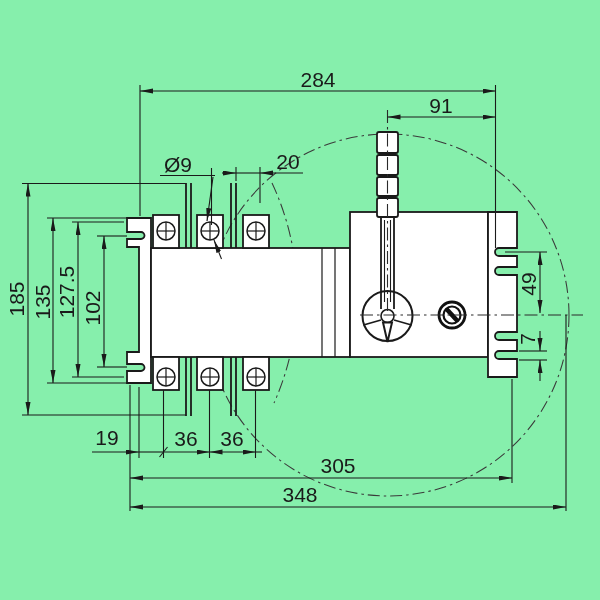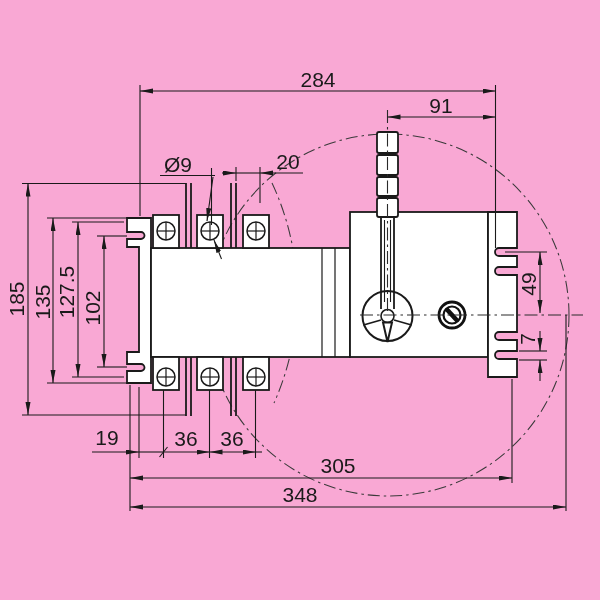--- a/index.html
+++ b/index.html
@@ -1,16 +1,16 @@
 <!DOCTYPE html>
 <html><head>
 <meta charset="utf-8">
 <style>
   html,body{margin:0;padding:0;background:#ffffff;}
-  .stage{position:relative;width:600px;height:600px;background:#f9a8d4;overflow:hidden;
+  .stage{position:relative;width:600px;height:600px;background:#86efac;overflow:hidden;
          font-family:"Liberation Sans","DejaVu Sans",sans-serif;}
   svg{display:block}
   .outline{fill:#ffffff;stroke:#1a1a1a;stroke-width:1.8;}
   .outline-nf{fill:none;stroke:#1a1a1a;stroke-width:1.8;}
   .thin{stroke:#1a1a1a;stroke-width:1.2;fill:none;}
   .dim{stroke:#1a1a1a;stroke-width:1.1;fill:none;}
   .cl{stroke:#2a2a2a;stroke-width:1.1;fill:none;stroke-dasharray:13 4 2.5 4;}
   .swing{stroke:#3a3a3a;stroke-width:1.05;fill:none;stroke-dasharray:12 4 2.5 4;}
   .dimtext{font-size:21px;fill:#1a1a1a;}
   .heavy{stroke:#111;fill:none;}

